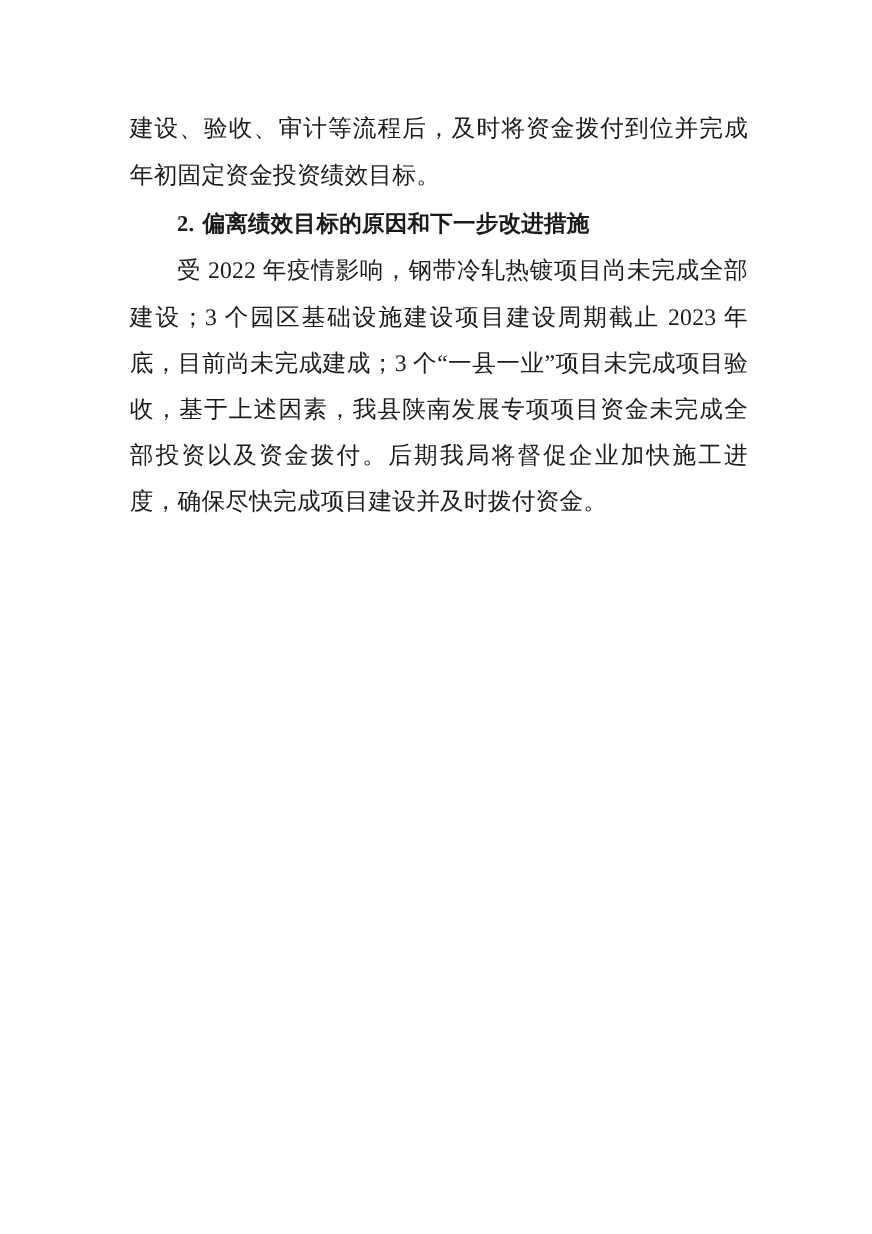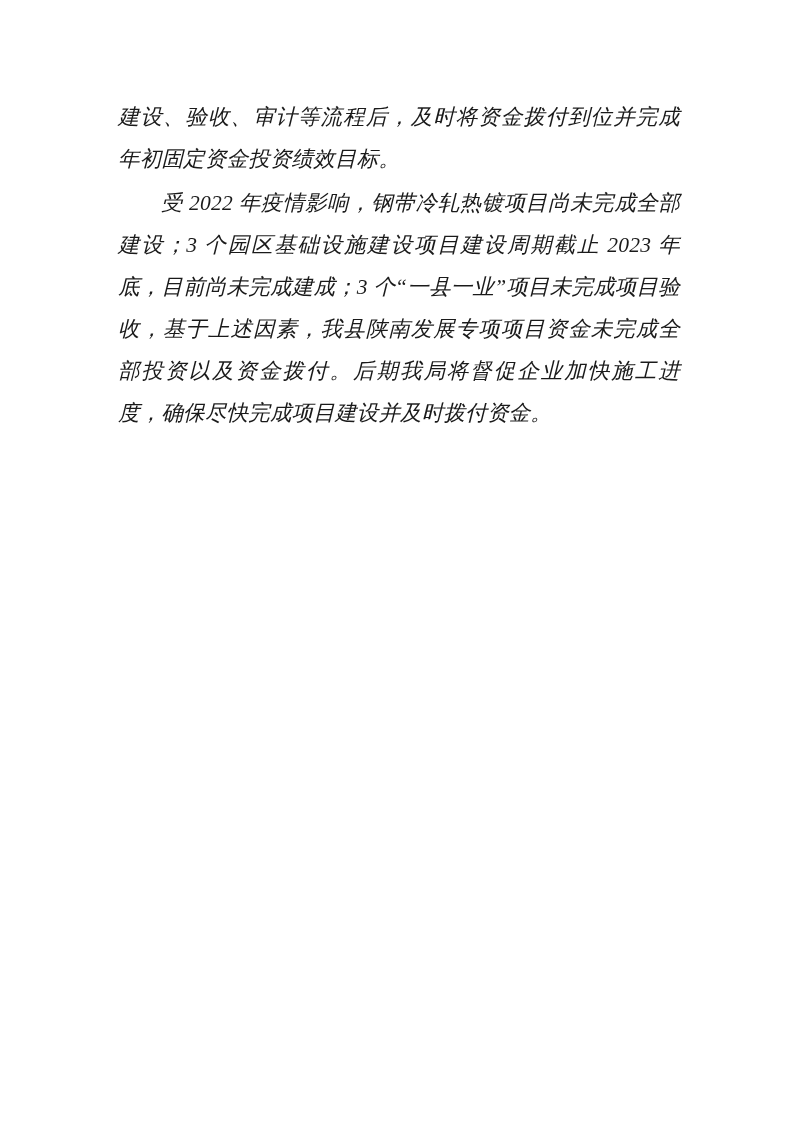--- a/index.html
+++ b/index.html
@@ -21,21 +21,20 @@
     background: #ffffff;
     box-sizing: border-box;
     padding: 96px 113px 96px 118px;
   }
   .doc-body {
     font-size: 21.5px;
     line-height: 42px;
     text-align: justify;
     text-justify: inter-ideograph;
     letter-spacing: 0.2px;
-    font-style: italic;
   }
   .para {
     margin: 0;
     text-indent: 0;
   }
   .para-indent {
     margin: 0;
     text-indent: 43px;
   }
   .heading {
@@ -56,17 +55,20 @@
 </head>
 <body>
 
 <div class="page">
   <div class="doc-body">
 
     <p class="para">建设、验收、审计等流程后，及时将资金拨付到位并完成年初固定资金投资绩效目标。</p>
 
     <div class="spacer-sm"></div>
 
+    <p class="heading">
+      <span class="num">2.</span><span>&nbsp;</span><span>偏离绩效目标的原因和下一步改进措施</span>
+    </p>
 
     <p class="para-indent">受 2022 年疫情影响，钢带冷轧热镀项目尚未完成全部建设；3 个园区基础设施建设项目建设周期截止 2023 年底，目前尚未完成建成；3 个“一县一业”项目未完成项目验收，基于上述因素，我县陕南发展专项项目资金未完成全部投资以及资金拨付。后期我局将督促企业加快施工进度，确保尽快完成项目建设并及时拨付资金。</p>
 
   </div>
 </div>
 
 </body></html>

